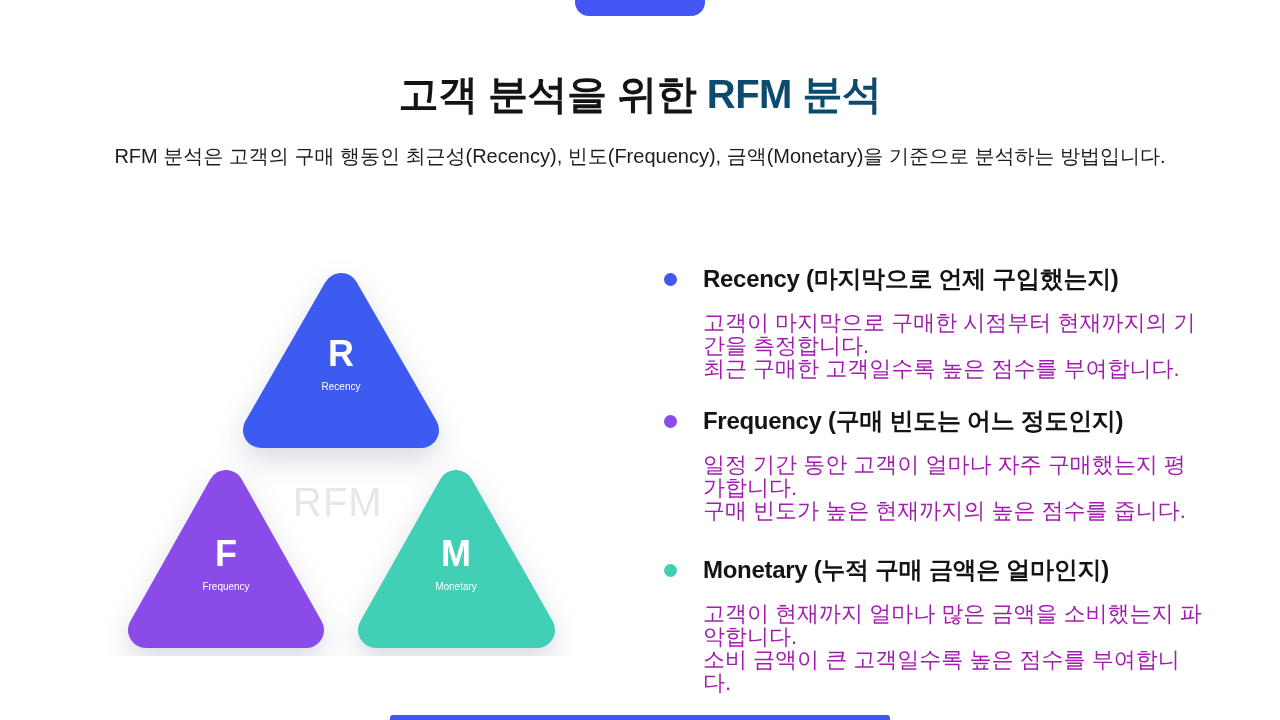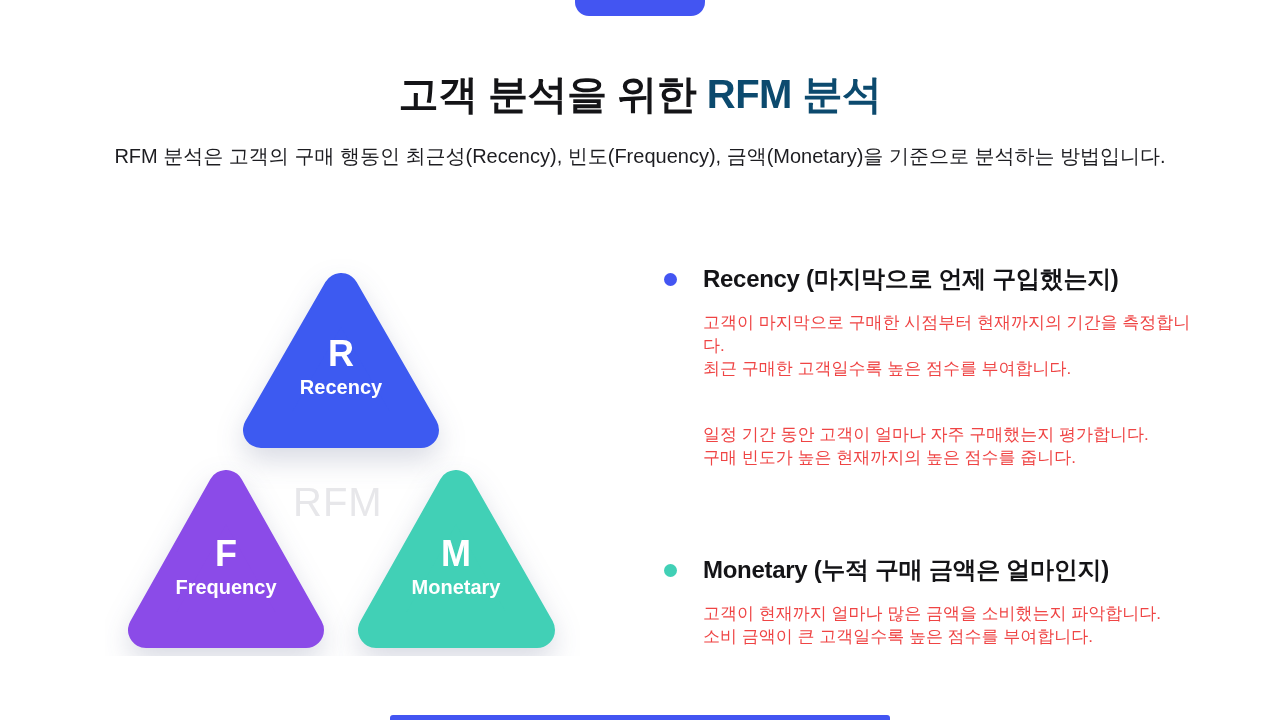--- a/index.html
+++ b/index.html
@@ -30,37 +30,37 @@
     text-align:center;font-size:20px;font-weight:400;color:#1d1d21;
     line-height:28px;
   }
   
   .pyramid{position:absolute;left:105px;top:248px;width:475px;height:408px;}
   .pyramid svg{position:absolute;left:0;top:0;}
   .tri-path{stroke-width:36px;stroke-linejoin:round;}
   .tri-shadow{filter:drop-shadow(0 12px 14px rgba(40,50,100,0.18));}
   .tri-label{position:absolute;width:180px;text-align:center;color:#ffffff;}
   .tri-letter{font-size:36px;font-weight:700;line-height:40px;}
-  .tri-name{font-size:20px;font-weight:700;line-height:22px;margin-top:2px;}
+  .tri-name{font-size:10px;font-weight:400;line-height:22px;margin-top:2px;}
   .lbl-r{left:146px;top:86px;}
   .lbl-f{left:31px;top:286px;}
   .lbl-m{left:261px;top:286px;}
   .watermark{
     position:absolute;left:188px;top:232px;width:110px;
     font-size:40px;font-weight:400;color:#e7e7ea;letter-spacing:1px;
   }
   
   .section{position:absolute;left:664px;width:540px;}
   .sec-1{top:264px;}
   .sec-2{top:406px;}
   .sec-3{top:555px;}
   .sec-head{display:flex;align-items:center;}
   .bullet{width:13px;height:13px;border-radius:50%;flex:0 0 13px;margin-right:26px;}
   .sec-title{font-size:24px;font-weight:700;color:#141417;letter-spacing:-0.3px;line-height:30px;}
-  .sec-body{margin:17px 0 0 39px;font-size:17px;color:#ef4444;line-height:23px;}
+  .sec-body{margin:17px 0 0 39px;font-size:22px;color:#a21caf;line-height:23px;}
 </style>
 </head>
 <body>
 
 <div>
 
   <div class="top-pill" style="background-color: rgb(67, 85, 242);"></div>
 
   <div class="title">
     <span>고객 분석을 위한 </span><span style="color: #0c4a6e;">RFM 분석</span>
@@ -96,20 +96,24 @@
       <span class="bullet" style="background-color: rgb(67, 85, 242);"></span>
       <span class="sec-title">Recency (마지막으로 언제 구입했는지)</span>
     </div>
     <div class="sec-body">
       <div>고객이 마지막으로 구매한 시점부터 현재까지의 기간을 측정합니다.</div>
       <div>최근 구매한 고객일수록 높은 점수를 부여합니다.</div>
     </div>
   </div>
 
   <div class="section sec-2">
+    <div class="sec-head">
+      <span class="bullet" style="background-color: rgb(139, 75, 232);"></span>
+      <span class="sec-title">Frequency (구매 빈도는 어느 정도인지)</span>
+    </div>
     <div class="sec-body">
       <div>일정 기간 동안 고객이 얼마나 자주 구매했는지 평가합니다.</div>
       <div>구매 빈도가 높은 현재까지의 높은 점수를 줍니다.</div>
     </div>
   </div>
 
   <div class="section sec-3">
     <div class="sec-head">
       <span class="bullet" style="background-color: rgb(65, 208, 182);"></span>
       <span class="sec-title">Monetary (누적 구매 금액은 얼마인지)</span>

